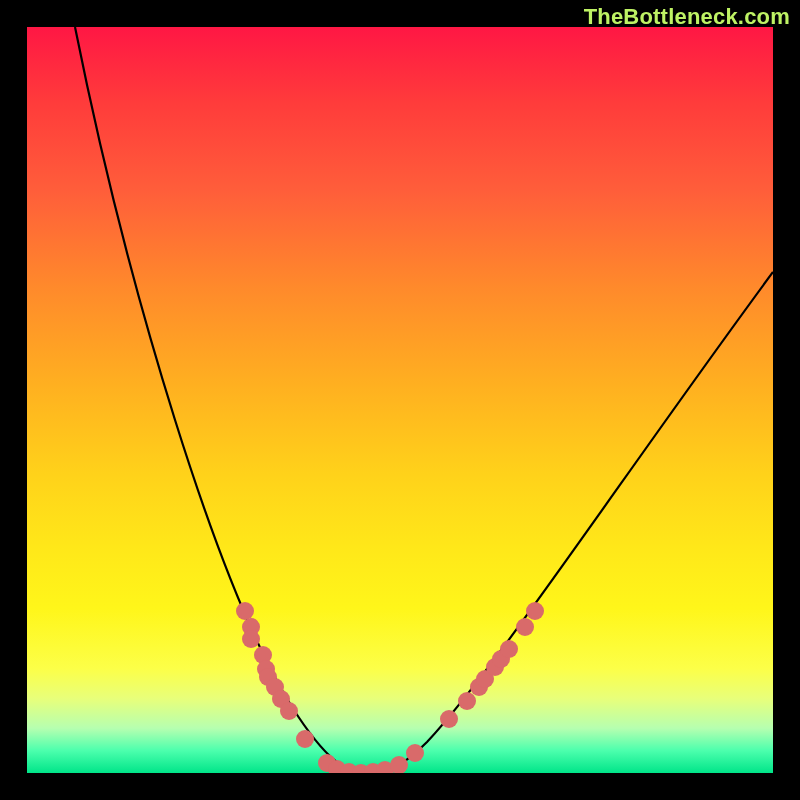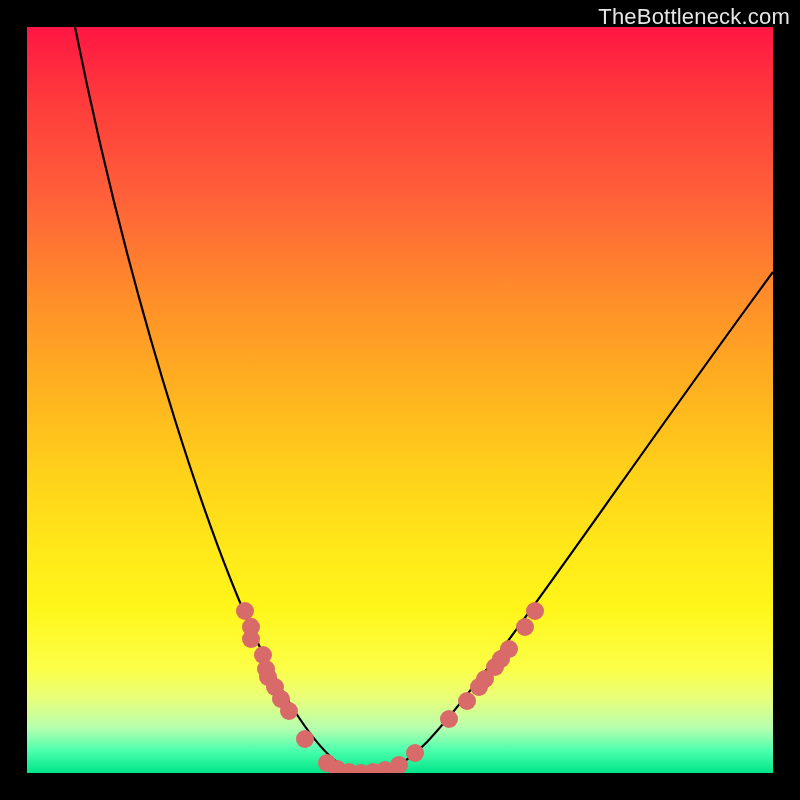--- a/index.html
+++ b/index.html
@@ -30,22 +30,22 @@
       #b6ffb0 94%,
       #4cffad 97%,
       #00e589 100%);
   }
   .watermark {
     position: absolute;
     top: 4px;
     right: 10px;
     font-family: Arial, Helvetica, sans-serif;
     font-size: 22px;
-    color: #e5e5e5;
-    font-weight: 400;
+    color: #bef264;
+    font-weight: 700;
     letter-spacing: 0.2px;
     user-select: none;
   }
   svg {
     position: absolute;
     left: 0;
     top: 0;
   }
 </style>
 </head>

